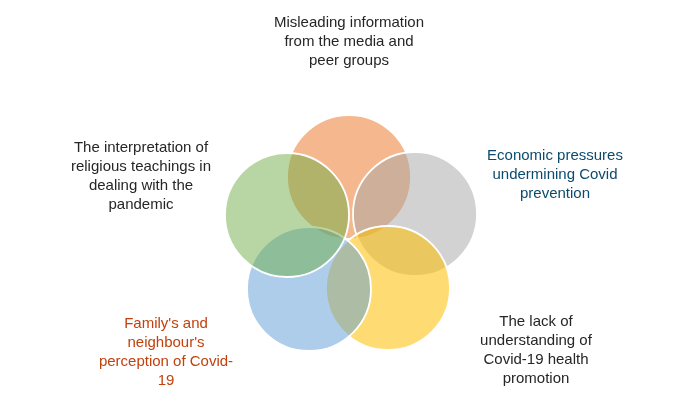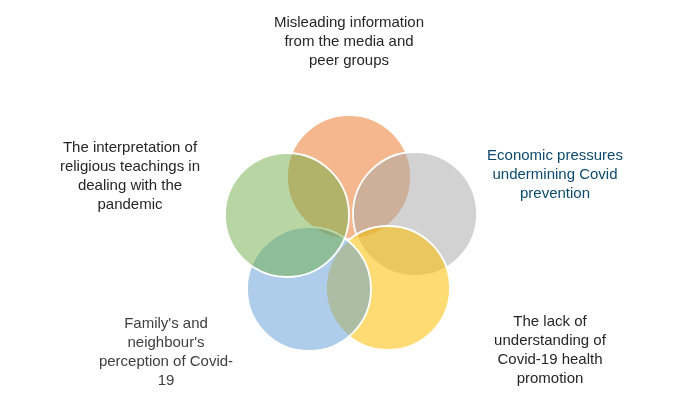--- a/index.html
+++ b/index.html
@@ -22,23 +22,23 @@
   }
   .label {
     position: absolute;
     text-align: center;
     white-space: pre-line;
     font-size: 15px;
     line-height: 19px;
     color: #262626;
   }
   .label-top        { left: 239px; top: 12px;  width: 220px; }
-  .label-left-upper { left: 30px;  top: 137px; width: 200px; }
+  .label-left-upper { left: 41px;  top: 137px; width: 200px; }
   .label-right-upper{ left: 455px; top: 145px; width: 200px; }
-  .label-right-lower{ left: 450px; top: 311px; width: 200px; }
+  .label-right-lower{ left: 436px; top: 311px; width: 200px; }
   .label-left-lower { left: 66px;  top: 313px; width: 200px; }
 </style>
 </head>
 <body>
 
 <div class="canvas">
 
   <svg class="venn-svg" width="700" height="400" viewBox="0 0 700 400">
     <circle cx="349" cy="177" r="62" fill="#ED7D31" fill-opacity="0.55" stroke="#ffffff" stroke-width="1.8"></circle>
     <circle cx="415" cy="214" r="62" fill="#A5A5A5" fill-opacity="0.5" stroke="#ffffff" stroke-width="1.8"></circle>
@@ -58,18 +58,18 @@
 
   <div class="label label-right-upper" style="color: #0c4a6e;">Economic pressures
 undermining Covid
 prevention</div>
 
   <div class="label label-right-lower" style="color: rgb(38, 38, 38);">The lack of
 understanding of
 Covid-19 health
 promotion</div>
 
-  <div class="label label-left-lower" style="color: #404040;">Family's and
+  <div class="label label-left-lower" style="color: #c2410c;">Family's and
 neighbour's
 perception of Covid-
 19</div>
 
 </div>
 
 </body></html>

